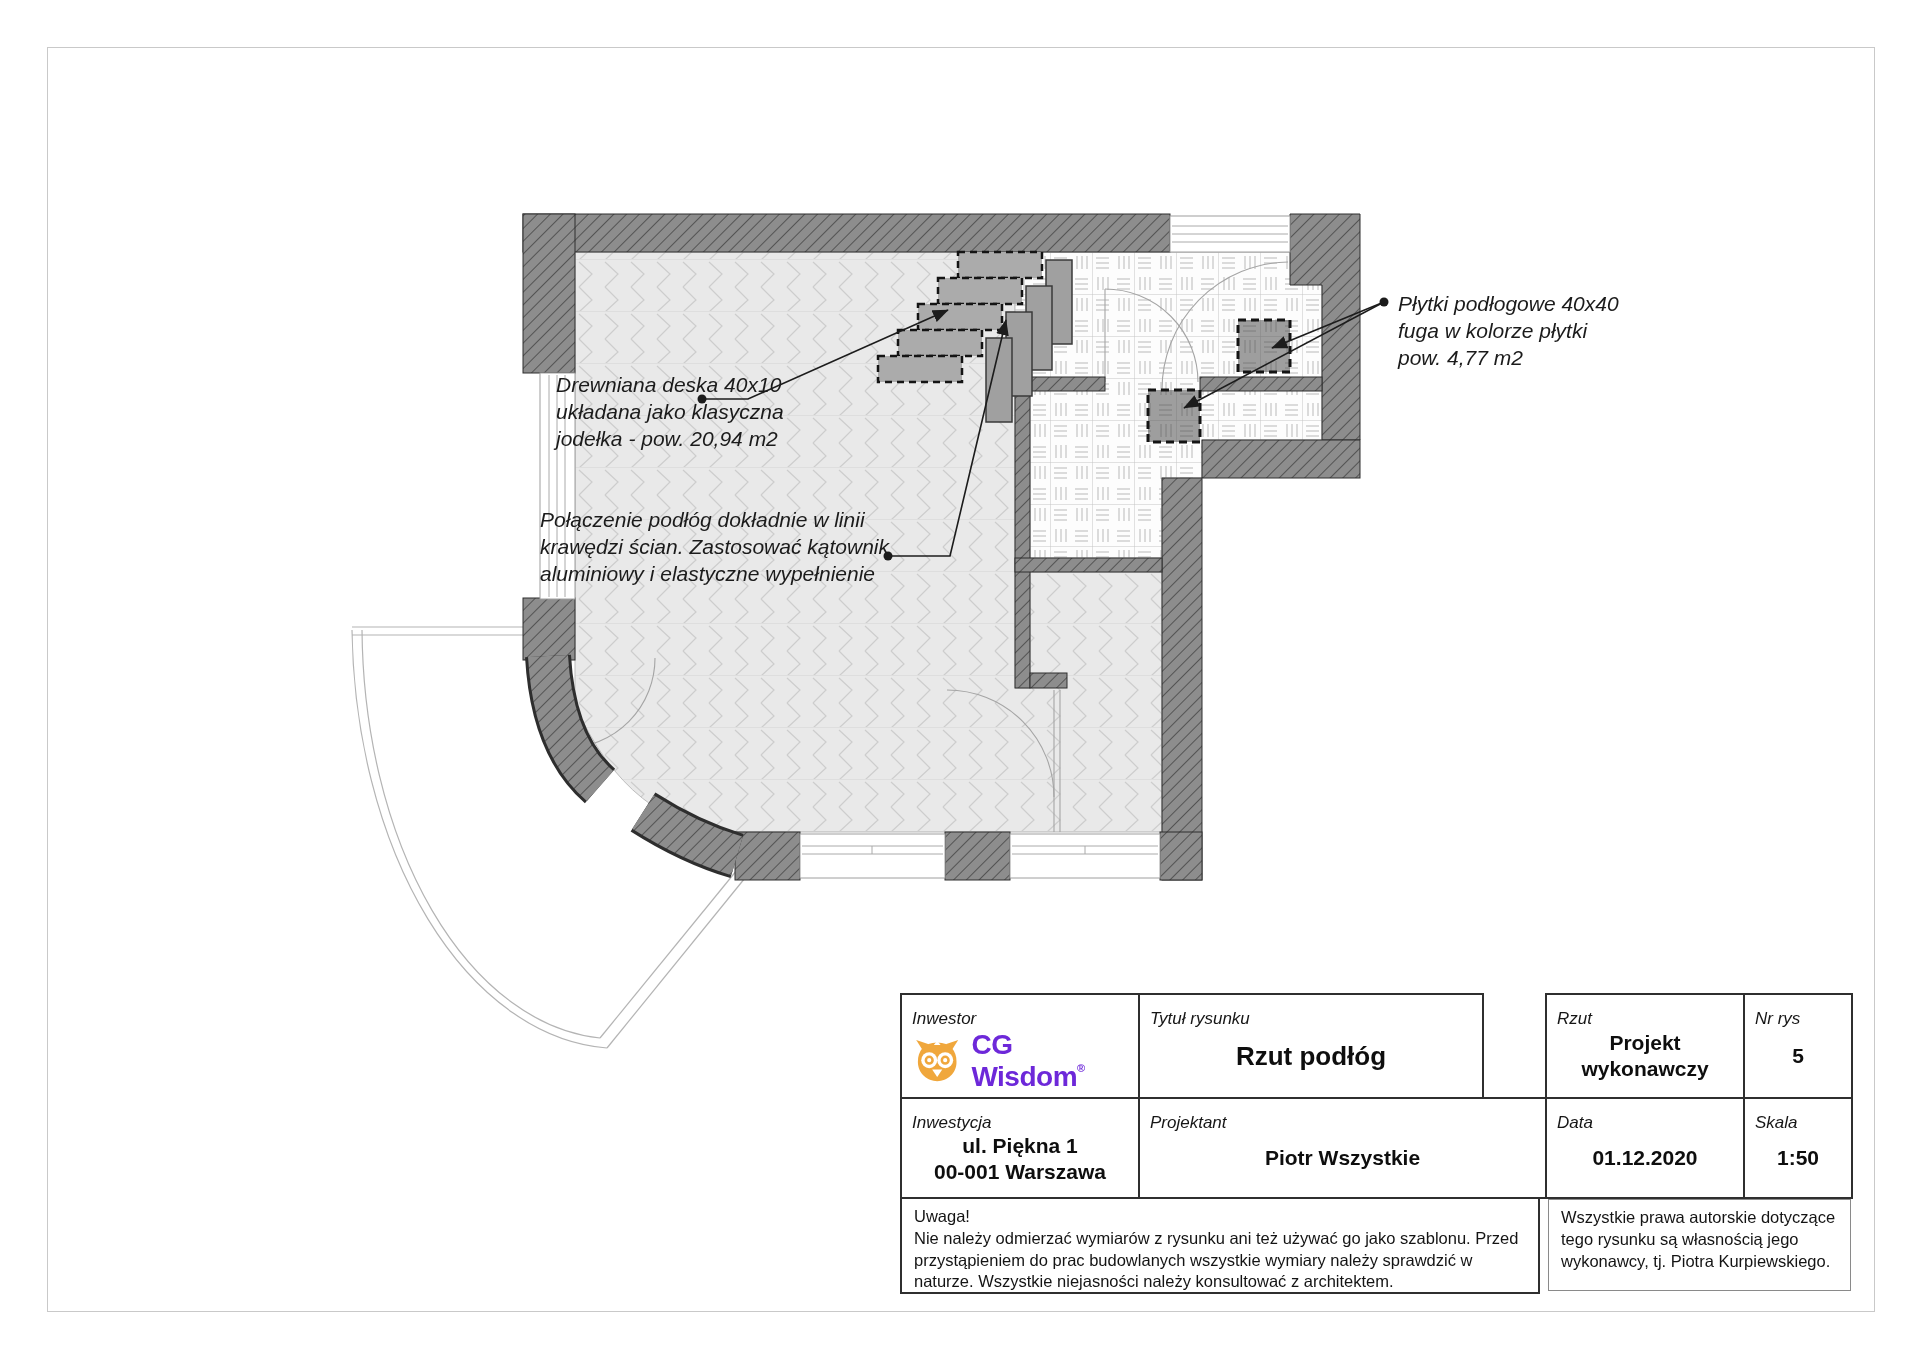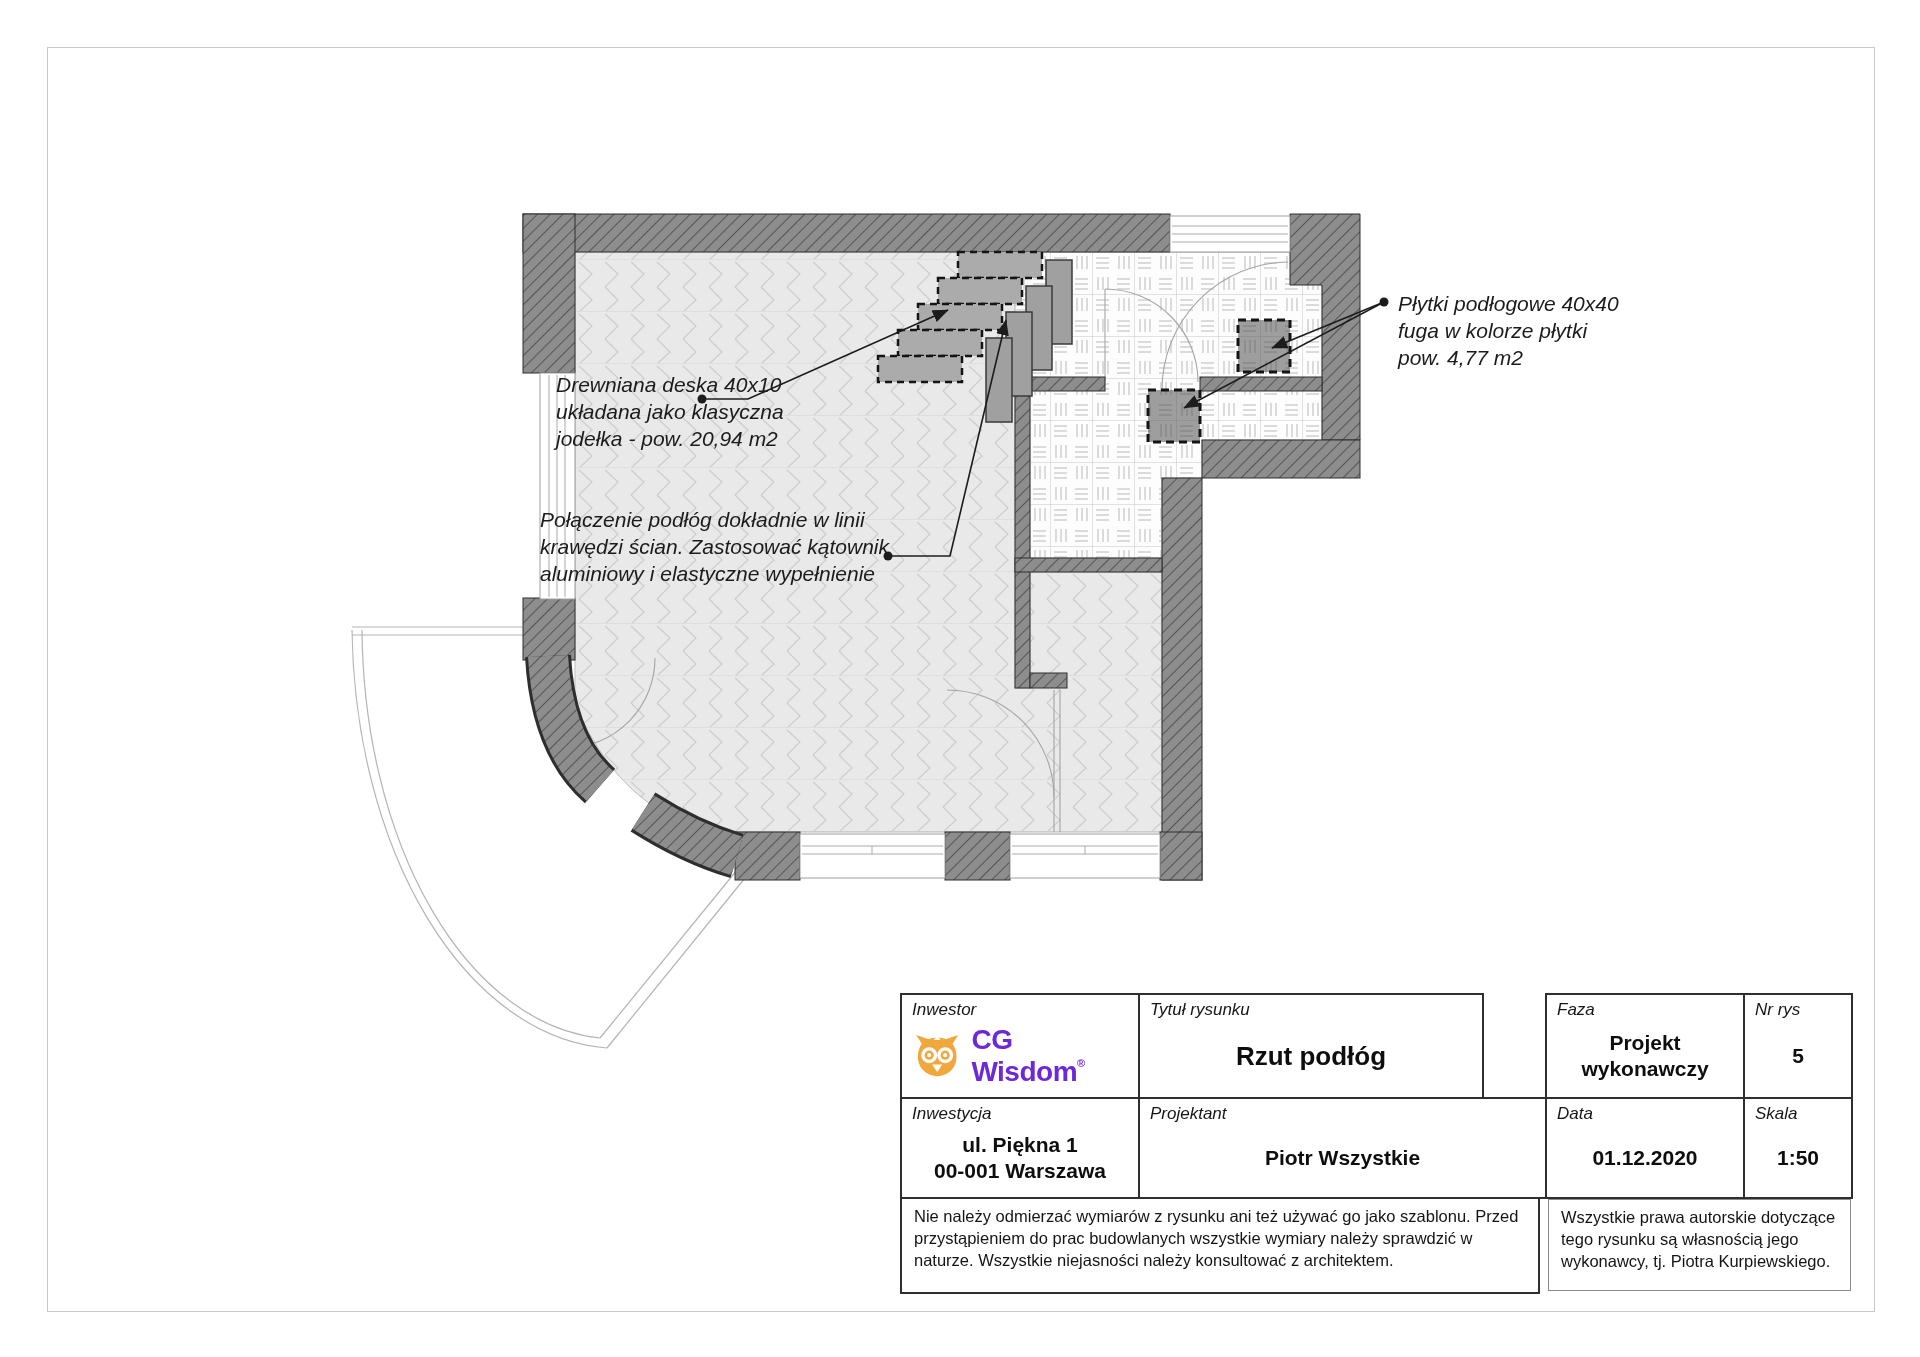--- a/index.html
+++ b/index.html
@@ -5,21 +5,21 @@
   html,body{margin:0;padding:0;background:#ffffff;}
   body{width:1920px;height:1357px;position:relative;overflow:hidden;
        font-family:"Liberation Sans",sans-serif;}
   .frame{position:absolute;left:47px;top:47px;width:1826px;height:1263px;
          border:1px solid #c9c9c9;}
   svg.plan{position:absolute;left:0;top:0;}
   .ann{position:absolute;font-style:italic;font-size:21px;line-height:27px;
        color:#1b1b1b;white-space:nowrap;}
   
   .tb-cell{position:absolute;border:2px solid #2f2f2f;box-sizing:border-box;
-           background:#fff;padding:5px 10px;display:flex;flex-direction:column;}
+           background:#fff;padding:14px 10px;display:flex;flex-direction:column;}
   .tb-label{font-style:italic;font-size:17px;color:#161616;}
   .tb-value{flex:1;display:flex;align-items:center;justify-content:center;
             font-weight:bold;font-size:21px;color:#0e0e0e;text-align:center;line-height:1.25;}
   .tb-value.big{font-size:26px;}
   .logo-row{flex:1;display:flex;align-items:center;justify-content:center;gap:9px;}
   .brand{font-weight:bold;font-size:28px;color:#6d28d9;letter-spacing:-0.5px;}
   .brand sup{font-size:11px;vertical-align:14px;}
   .note-box{position:absolute;box-sizing:border-box;background:#fff;
             font-size:16.5px;color:#141414;line-height:1.32;padding:7px 12px;}
   .note-box.dark{border:2px solid #2f2f2f;}
@@ -192,21 +192,21 @@
       <div class="brand"><span>CG Wisdom</span><sup>®</sup></div>
     </div>
   </div>
 
   <div class="tb-cell" style="left:1138px;top:993px;width:346px;height:106px;">
     <div class="tb-label">Tytuł rysunku</div>
     <div class="tb-value big">Rzut podłóg</div>
   </div>
 
   <div class="tb-cell" style="left:1545px;top:993px;width:200px;height:106px;">
-    <div class="tb-label">Faza</div>
+    <div class="tb-label">Rzut</div>
     <div class="tb-value">Projekt wykonawczy</div>
   </div>
 
   <div class="tb-cell" style="left:1743px;top:993px;width:110px;height:106px;">
     <div class="tb-label">Nr rys</div>
     <div class="tb-value">5</div>
   </div>
 
   <div class="tb-cell" style="left:900px;top:1097px;width:240px;height:102px;">
     <div class="tb-label">Inwestycja</div>
@@ -227,17 +227,18 @@
     <div class="tb-label">Data</div>
     <div class="tb-value">01.12.2020</div>
   </div>
 
   <div class="tb-cell" style="left:1743px;top:1097px;width:110px;height:102px;">
     <div class="tb-label">Skala</div>
     <div class="tb-value">1:50</div>
   </div>
 
   <div class="note-box dark" style="left:900px;top:1197px;width:640px;height:97px;">
+    <div>Uwaga!</div>
     <div>Nie należy odmierzać wymiarów z rysunku ani też używać go jako szablonu. Przed przystąpieniem do prac budowlanych wszystkie wymiary należy sprawdzić w naturze. Wszystkie niejasności należy konsultować z architektem.</div>
   </div>
 
   <div class="note-box lite" style="left:1548px;top:1199px;width:303px;height:92px;">Wszystkie prawa autorskie dotyczące tego rysunku są własnością jego wykonawcy, tj. Piotra Kurpiewskiego.</div>
 </div>
 
 </body></html>

